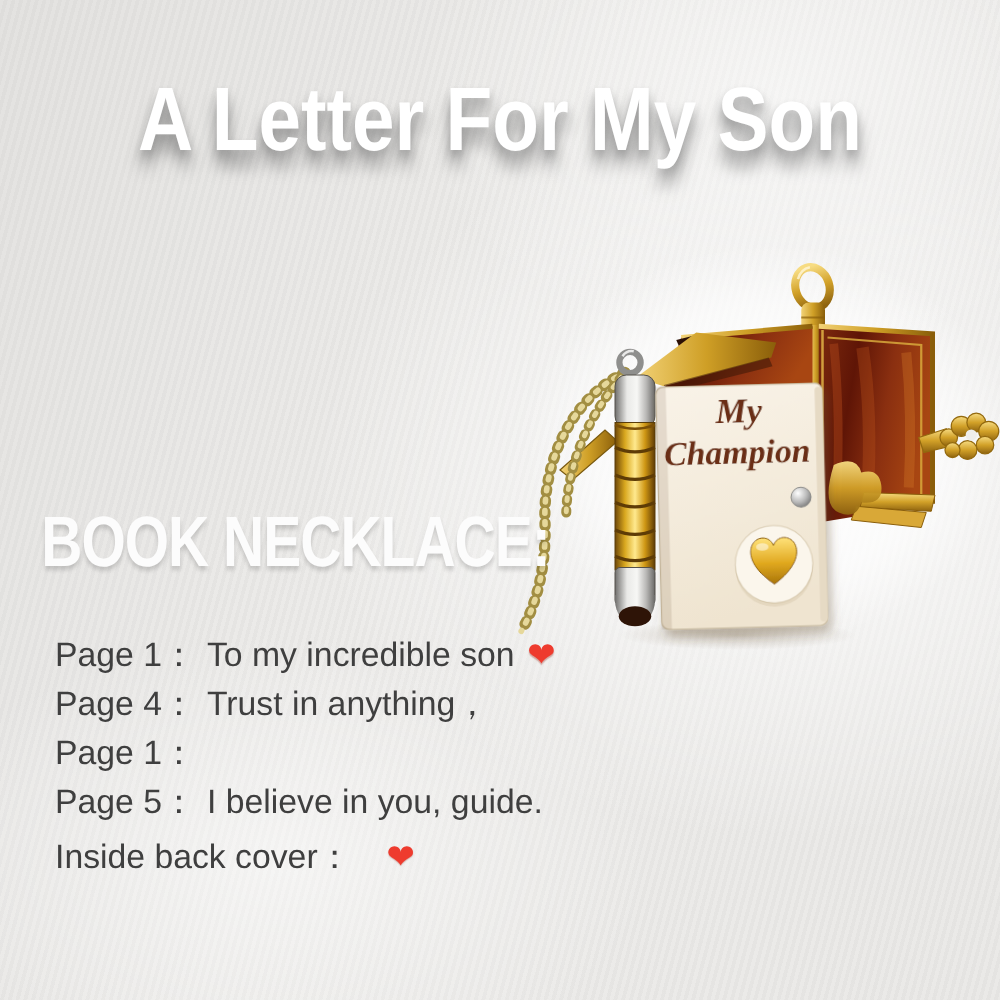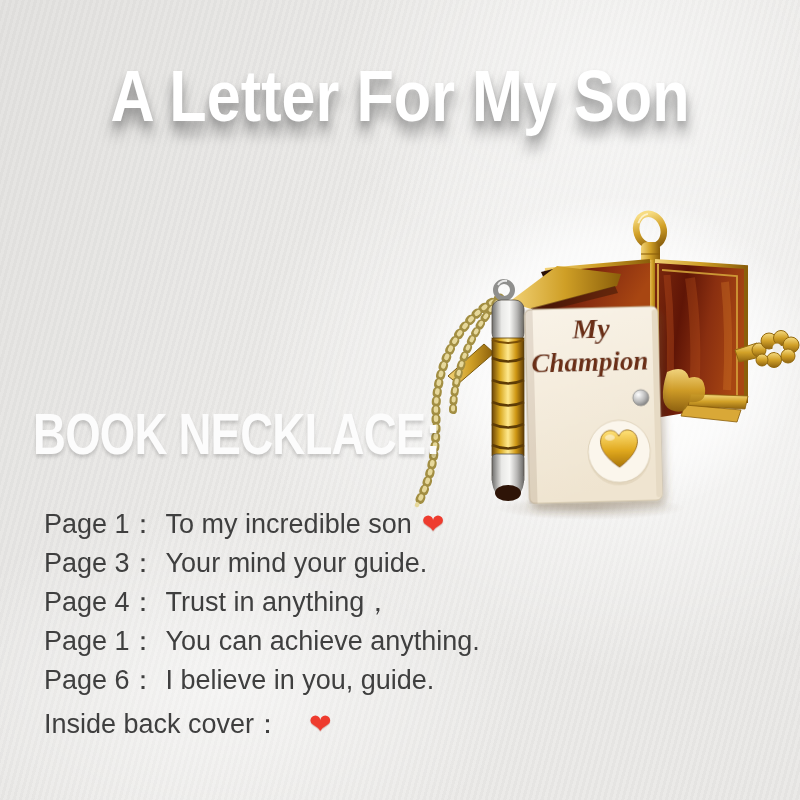--- a/index.html
+++ b/index.html
@@ -201,32 +201,27 @@
 
 <div class="necklace-label">BOOK NECKLACE:</div>
 
 <div class="pages">
   <div class="page-line">
     <span class="page-label">Page 1：</span>
     <span class="page-text">To my incredible son</span>
     <span class="heart">❤</span>
   </div>
   <div class="page-line">
-    <span class="page-label">Page 3：</span>
-    <span class="page-text">Your mind your guide.</span>
-  </div>
-  <div class="page-line">
     <span class="page-label">Page 4：</span>
     <span class="page-text">Trust in anything，</span>
   </div>
   <div class="page-line">
     <span class="page-label">Page 1：</span>
-    <span class="page-text">You can achieve anything.</span>
-  </div>
-  <div class="page-line">
-    <span class="page-label">Page 6：</span>
+  </div>
+  <div class="page-line">
+    <span class="page-label">Page 5：</span>
     <span class="page-text">I believe in you, guide.</span>
   </div>
   <div class="page-line last">
     <span class="page-label">Inside back cover：</span>
     <span class="heart">❤</span>
   </div>
 </div>
 
 </body></html>

